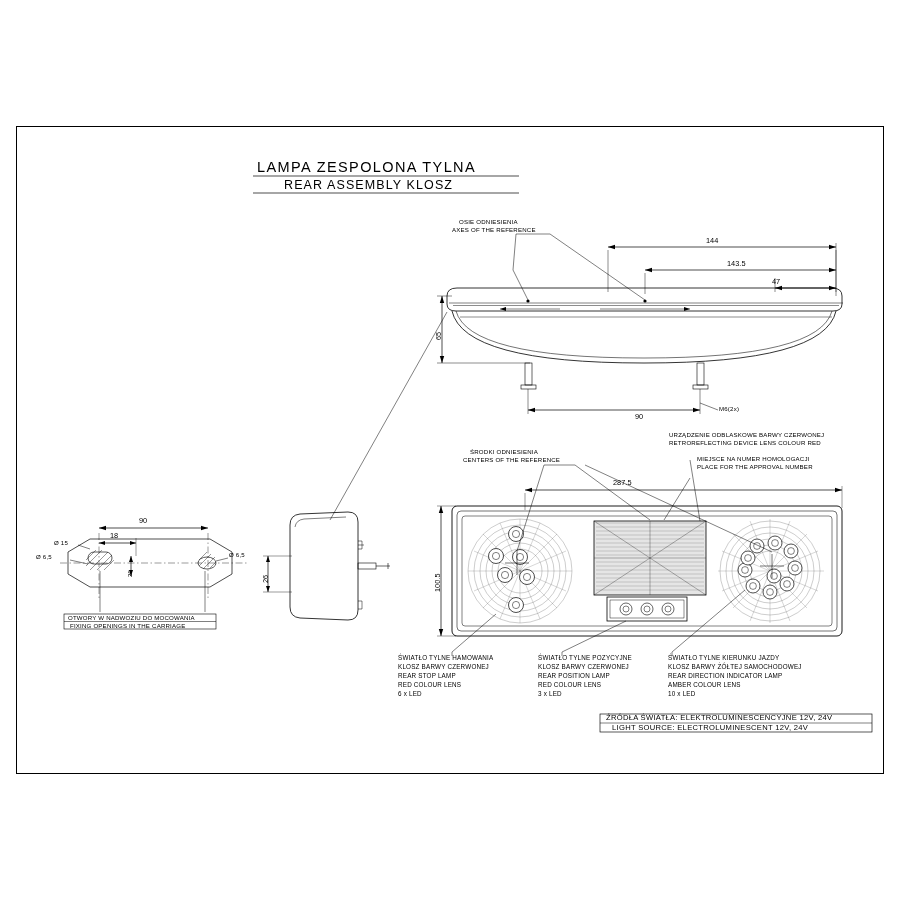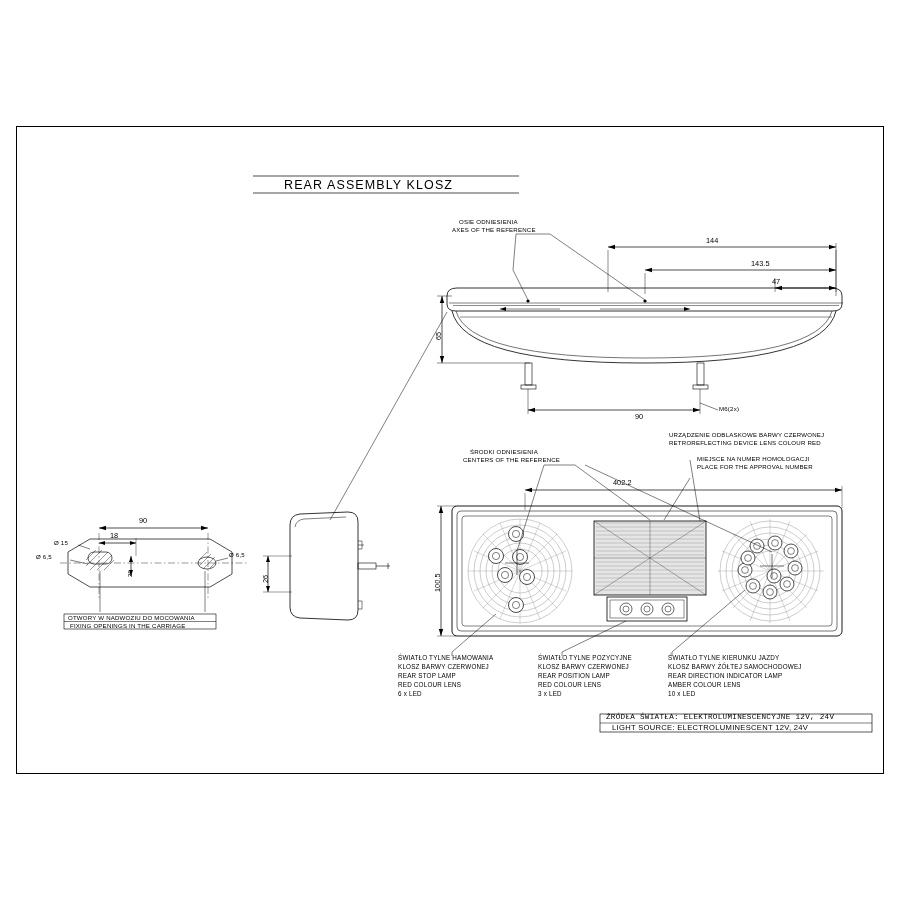--- a/index.html
+++ b/index.html
@@ -324,42 +324,43 @@
       <line x1="626" y1="621" x2="562" y2="652" stroke-width="0.5"></line>
       <line x1="562" y1="652" x2="562" y2="656" stroke-width="0.5"></line>
       <line x1="745" y1="590" x2="672" y2="652" stroke-width="0.5"></line>
       <line x1="672" y1="652" x2="672" y2="656" stroke-width="0.5"></line>
 
       <rect x="600" y="714" width="272" height="18" stroke-width="0.65"></rect>
       <line x1="600" y1="723" x2="872" y2="723" stroke-width="0.5"></line>
     </g>
   </svg>
 
+  <div class="txt t-title" style="left:257px;top:160px;">LAMPA ZESPOLONA TYLNA</div>
   <div class="txt t-sub" style="left:284px;top:179px;">REAR ASSEMBLY KLOSZ</div>
 
   <div class="txt t-tiny" style="left:459px;top:219px;">OSIE ODNIESIENIA</div>
   <div class="txt t-tiny" style="left:452px;top:227px;">AXES OF THE REFERENCE</div>
 
   <div class="txt t-dim" style="left:706px;top:237px;">144</div>
-  <div class="txt t-dim" style="left:727px;top:260px;margin-left:24px;">143.5</div>
+  <div class="txt t-dim" style="left:727px;top:260px;">143.5</div>
   <div class="txt t-dim" style="left:772px;top:278px;">47</div>
   <div class="txt t-dim rot90" style="left:435px;top:340px;">65</div>
   <div class="txt t-dim" style="left:635px;top:413px;">90</div>
   <div class="txt t-tiny" style="left:719px;top:406px;">M6(2x)</div>
 
   <div class="txt t-tiny" style="left:470px;top:449px;">ŚRODKI ODNIESIENIA</div>
   <div class="txt t-tiny" style="left:463px;top:457px;">CENTERS OF THE REFERENCE</div>
 
   <div class="txt t-tiny" style="left:669px;top:432px;">URZĄDZENIE ODBLASKOWE BARWY CZERWONEJ</div>
   <div class="txt t-tiny" style="left:669px;top:440px;">RETROREFLECTING DEVICE LENS COLOUR RED</div>
 
   <div class="txt t-tiny" style="left:697px;top:456px;">MIEJSCE NA NUMER HOMOLOGACJI</div>
   <div class="txt t-tiny" style="left:697px;top:464px;">PLACE FOR THE APPROVAL NUMBER</div>
 
-  <div class="txt t-dim" style="left:613px;top:479px;">402.2</div>
+  <div class="txt t-dim" style="left:613px;top:479px;">287.5</div>
   <div class="txt t-dim rot90" style="left:434px;top:592px;">100.5</div>
 
   <div class="txt t-dim" style="left:139px;top:517px;">90</div>
   <div class="txt t-dim" style="left:110px;top:532px;">18</div>
   <div class="txt t-tiny" style="left:54px;top:540px;">Ø 15</div>
   <div class="txt t-tiny" style="left:36px;top:554px;">Ø 6,5</div>
   <div class="txt t-tiny" style="left:229px;top:552px;">Ø 6,5</div>
   <div class="txt t-tiny rot90" style="left:127px;top:577px;">20</div>
   <div class="txt t-dim rot90" style="left:262px;top:583px;">26</div>
 
@@ -377,16 +378,16 @@
   <div class="txt t-note" style="left:538px;top:673px;">REAR POSITION  LAMP</div>
   <div class="txt t-note" style="left:538px;top:682px;">RED COLOUR LENS</div>
   <div class="txt t-note" style="left:538px;top:691px;">3 x LED</div>
 
   <div class="txt t-note" style="left:668px;top:655px;">ŚWIATŁO TYLNE KIERUNKU JAZDY</div>
   <div class="txt t-note" style="left:668px;top:664px;">KLOSZ BARWY ŻÓŁTEJ SAMOCHODOWEJ</div>
   <div class="txt t-note" style="left:668px;top:673px;">REAR DIRECTION INDICATOR LAMP</div>
   <div class="txt t-note" style="left:668px;top:682px;">AMBER COLOUR LENS</div>
   <div class="txt t-note" style="left:668px;top:691px;">10 x LED</div>
 
-  <div class="txt t-src" style="left:606px;top:714px;font-family:Liberation Mono, monospace;">ŹRÓDŁA ŚWIATŁA: ELEKTROLUMINESCENCYJNE  12V, 24V</div>
+  <div class="txt t-src" style="left:606px;top:714px;">ŹRÓDŁA ŚWIATŁA: ELEKTROLUMINESCENCYJNE  12V, 24V</div>
   <div class="txt t-src" style="left:604px;top:724px;padding-left:8px;">LIGHT SOURCE: ELECTROLUMINESCENT  12V, 24V</div>
 
 </div>
 
 </body></html>

